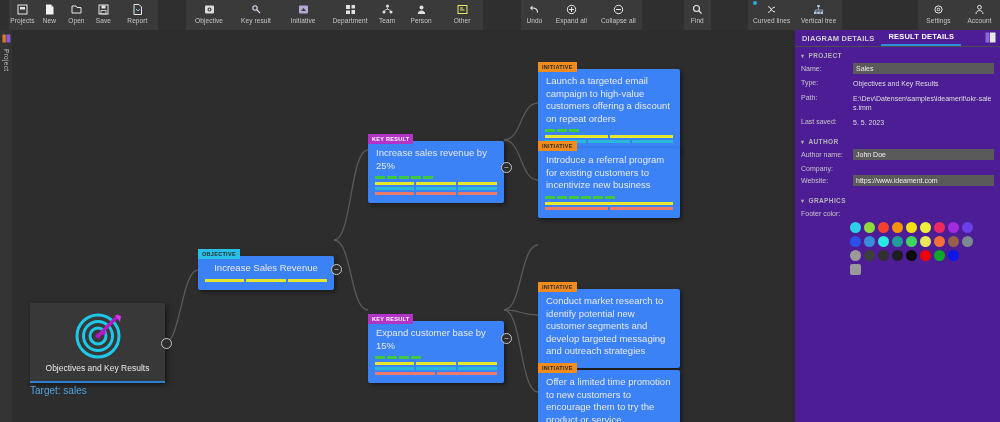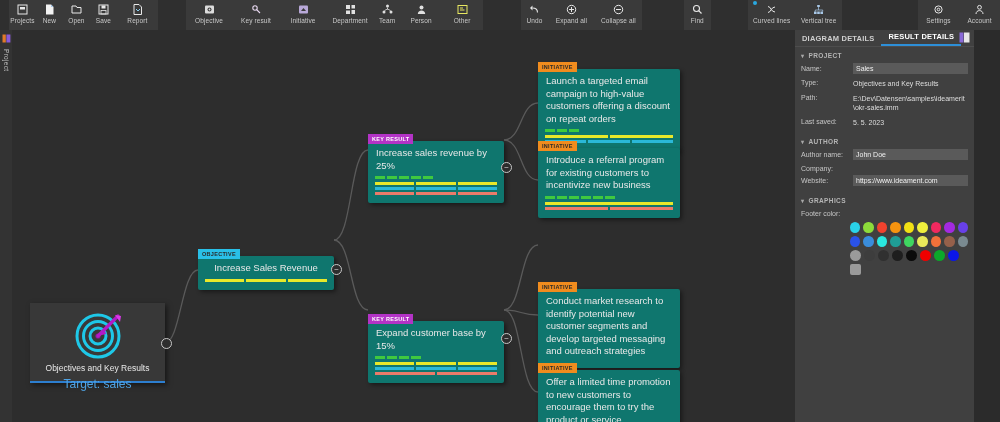--- a/index.html
+++ b/index.html
@@ -67,21 +67,21 @@
     position:absolute; left:12px; top:30px;
     width:783px; height:392px;
     background:#2d2d2d;
     overflow:hidden;
   }
   #edges { position:absolute; left:0; top:0; width:783px; height:392px; }
 
   
   .node {
     position:absolute;
-    background:#0f766e;
+    background:#3b82f6;
     border-radius:2px;
     box-shadow:2px 2px 4px rgba(0,0,0,0.45);
   }
   .badge {
     position:absolute; top:-7px; left:0;
     font-size:5.5px; font-weight:bold;
     color:#2a2a2a;
     padding:1.5px 4px 1px 4px;
     letter-spacing:0.3px;
     line-height:7px;
@@ -108,27 +108,27 @@
 
   
   #root-node {
     position:absolute; left:18px; top:273px;
     width:135px; height:80px;
     background:#383838;
     border-bottom:2px solid #2d7fd0;
     box-shadow:2px 2px 5px rgba(0,0,0,0.5);
   }
   #root-node .rt { text-align:center; color:#e9e9e9; font-size:8.5px; margin-top:3px;}
-  #root-node .rs { text-align:center; color:#4fa3e3; font-size:12px; margin-top:4px;}
+  #root-node .rs { color:#4fa3e3; font-size:10px; margin-top:12px;}
 
   
   #rightpanel {
     position:absolute; left:795px; top:30px;
-    width:179px; height:392px;
-    background:#404040;
+    width:205px; height:392px;
+    background:#4c1d95;
   }
   #paneltabs {
     height:17px; display:flex; align-items:flex-end;
     border-bottom:1px solid #4d4d4d;
     position:relative;
   }
   .ptab {
     font-size:7.5px; font-weight:bold; letter-spacing:0.2px;
     padding:0 7px 3px 7px; color:#cfcfcf; cursor:pointer;
   }

